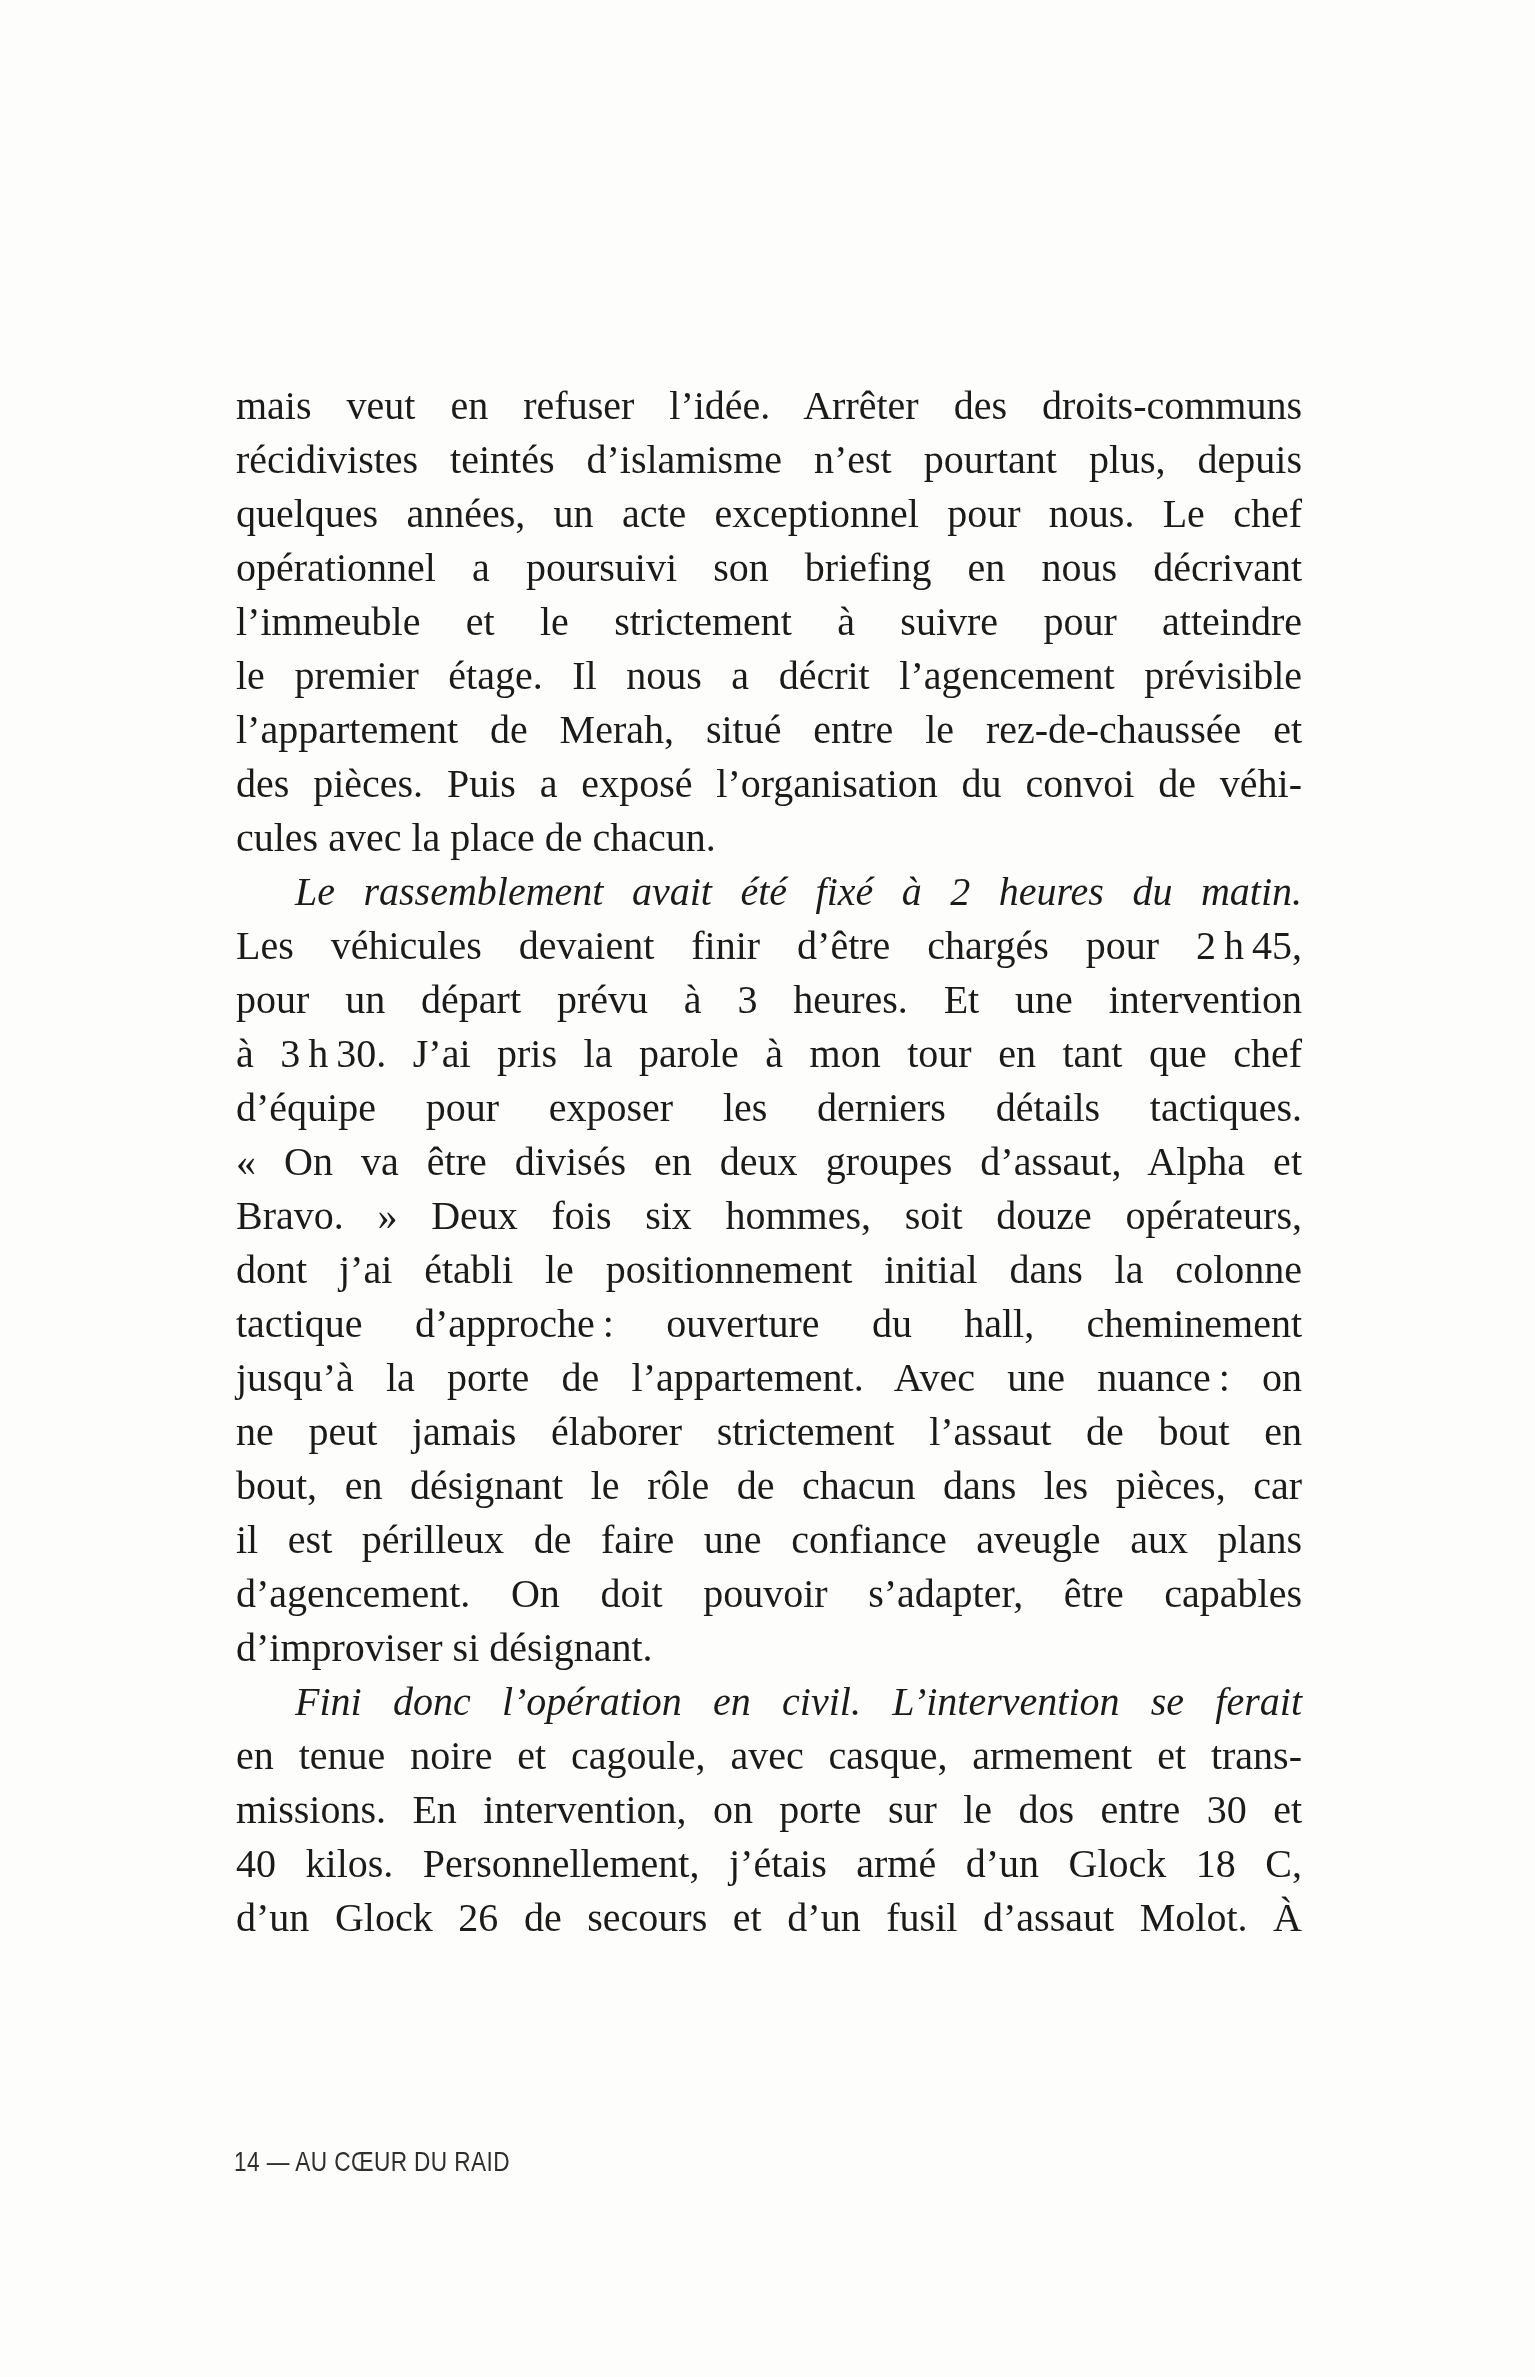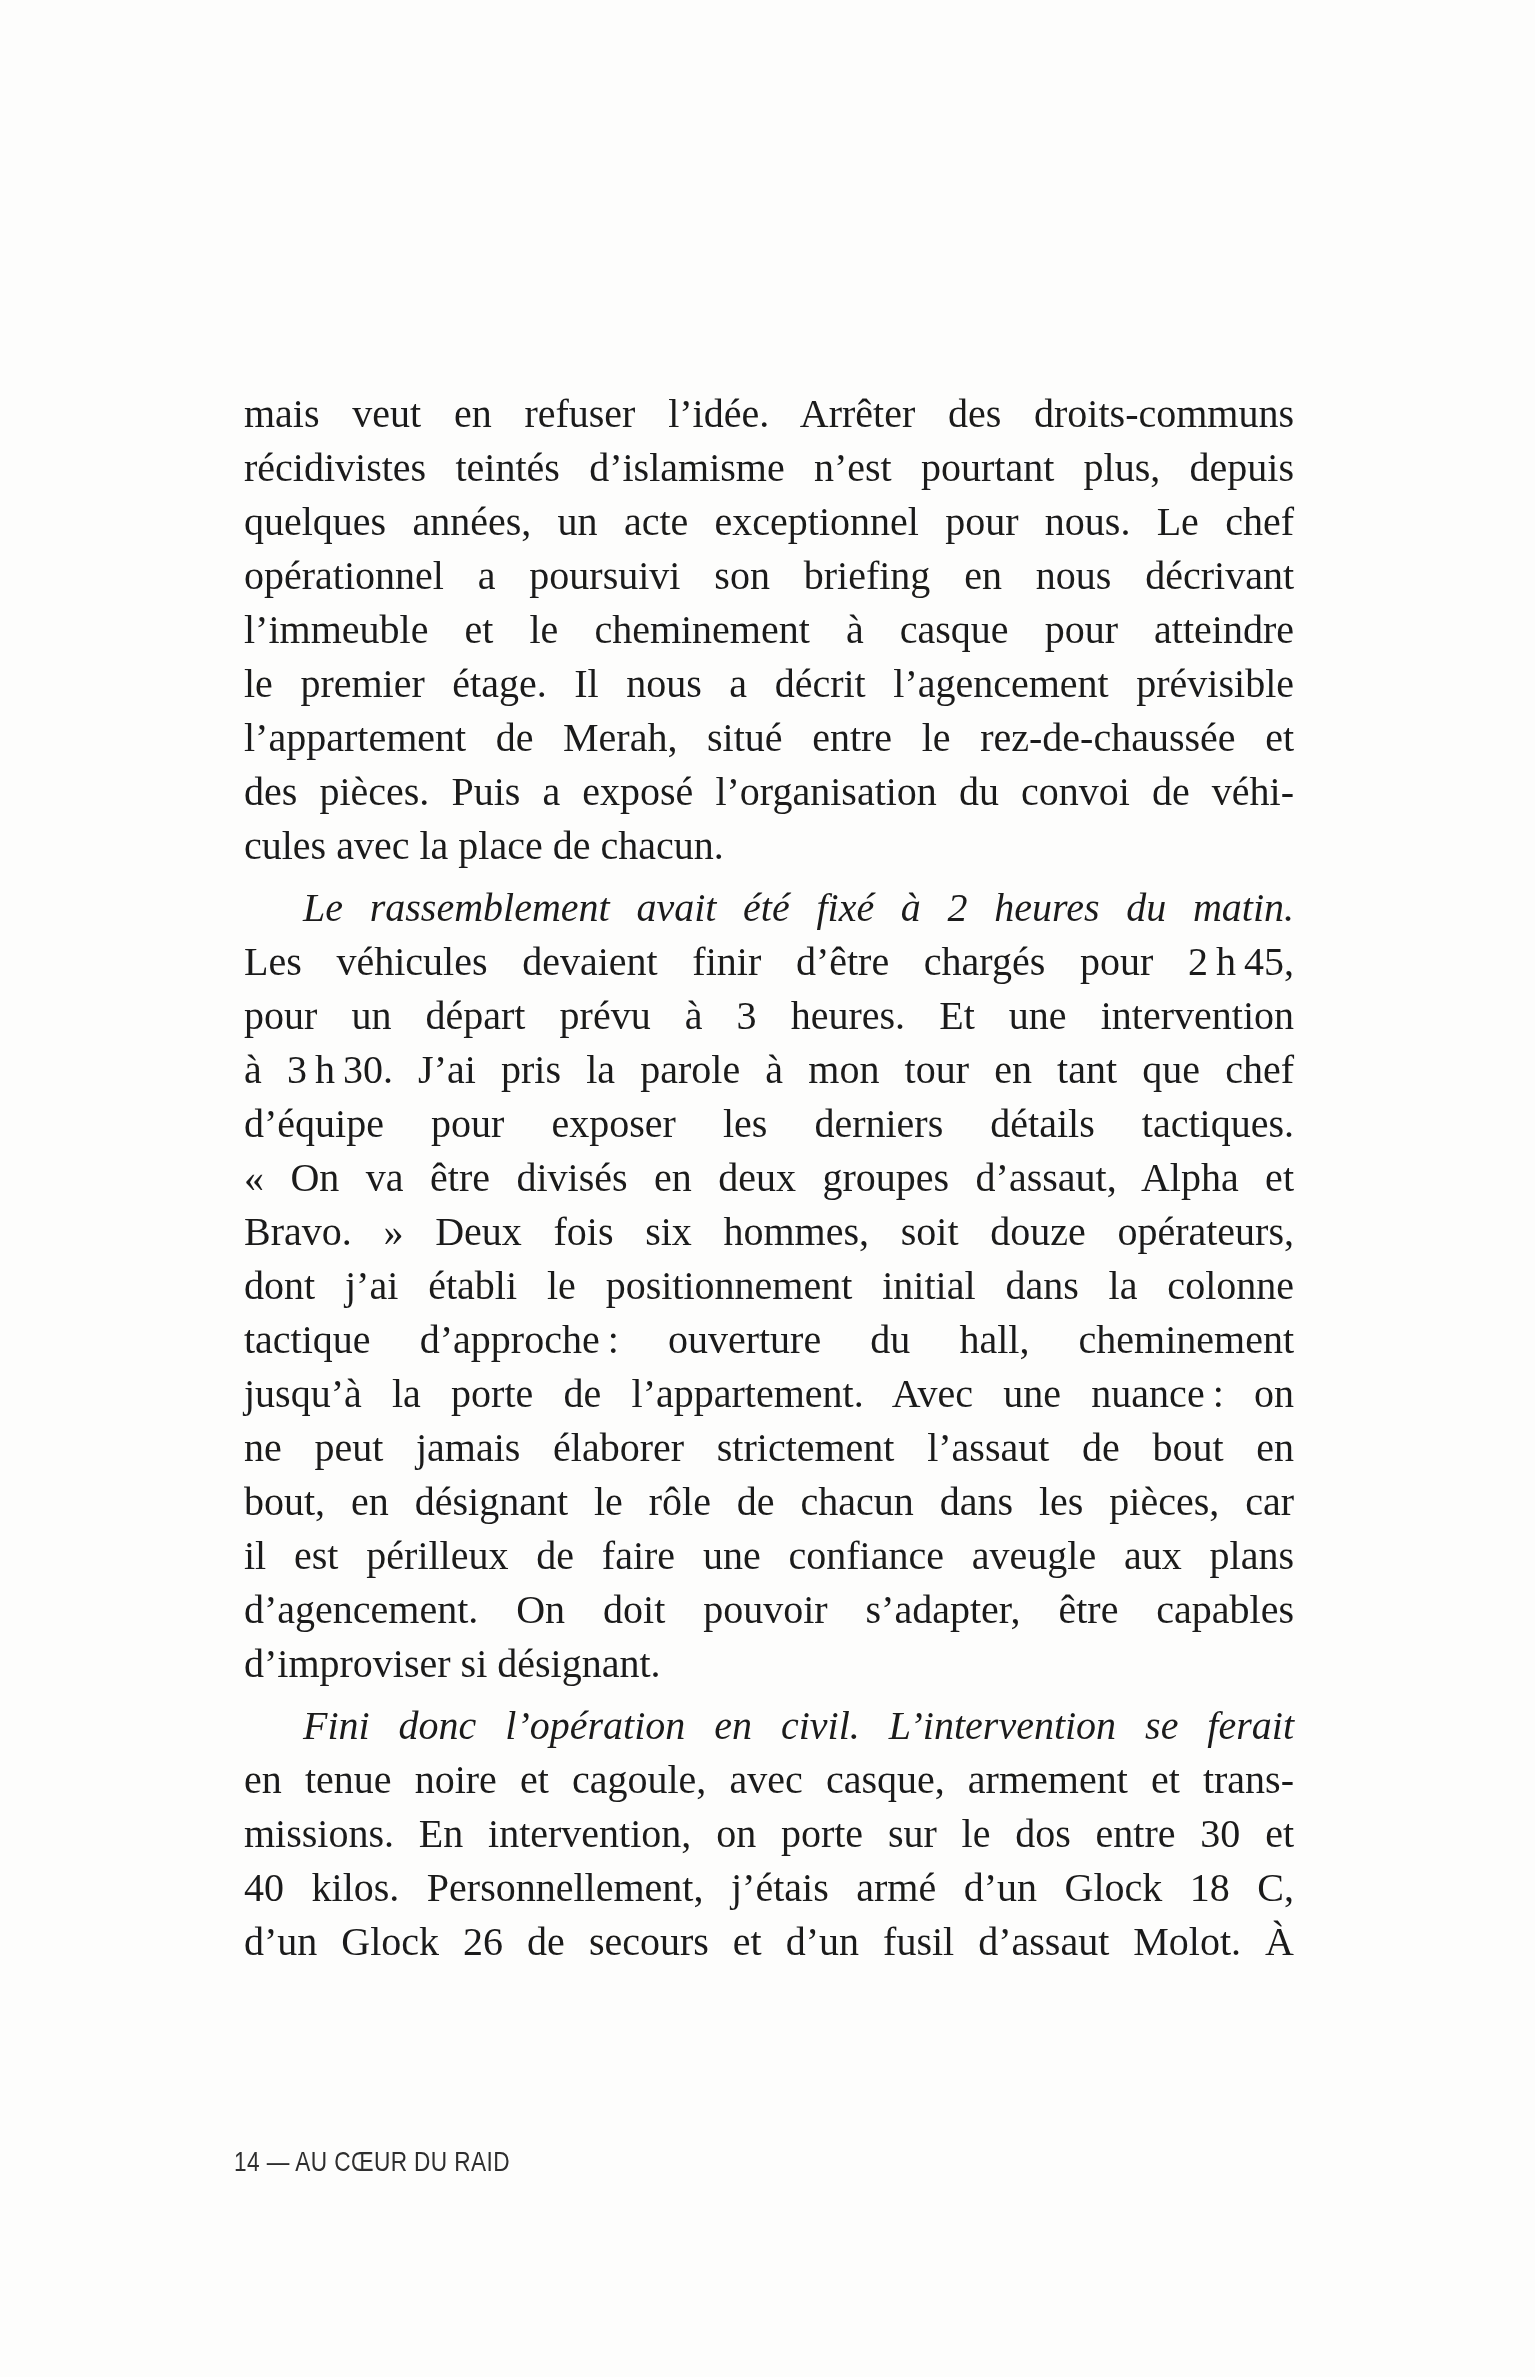--- a/index.html
+++ b/index.html
@@ -13,21 +13,21 @@
     color: #1b1b1b;
   }
   .text-block {
     position: absolute;
     left: 236px;
     top: 379px;
     width: 1066px;
     font-size: 40px;
     line-height: 54px;
   }
-  .paragraph { margin: 8px; padding: 0; }
+  .paragraph { margin: 0; padding: 0; }
   .line {
     text-align: justify;
     text-align-last: justify;
   }
   .line.indent { text-indent: 59px; font-style: italic; }
   .line.end {
     text-align: left;
     text-align-last: left;
   }
   .footer {
@@ -48,21 +48,21 @@
 <body>
 
 <div class="page">
 
   <div class="text-block">
       <div class="paragraph">
         <div class="line">mais veut en refuser l’idée. Arrêter des droits-communs</div>
         <div class="line">récidivistes teintés d’islamisme n’est pourtant plus, depuis</div>
         <div class="line">quelques années, un acte exceptionnel pour nous. Le chef</div>
         <div class="line">opérationnel a poursuivi son briefing en nous décrivant</div>
-        <div class="line">l’immeuble et le cheminement à casque pour atteindre</div>
+        <div class="line">l’immeuble et le strictement à suivre pour atteindre</div>
         <div class="line">le premier étage. Il nous a décrit l’agencement prévisible</div>
         <div class="line">l’appartement de Merah, situé entre le rez-de-chaussée et</div>
         <div class="line">des pièces. Puis a exposé l’organisation du convoi de véhi-</div>
         <div class="line end">cules avec la place de chacun.</div>
       </div>
       <div class="paragraph">
         <div class="line indent">Le rassemblement avait été fixé à 2 heures du matin.</div>
         <div class="line">Les véhicules devaient finir d’être chargés pour 2 h 45,</div>
         <div class="line">pour un départ prévu à 3 heures. Et une intervention</div>
         <div class="line">à 3 h 30. J’ai pris la parole à mon tour en tant que chef</div>

